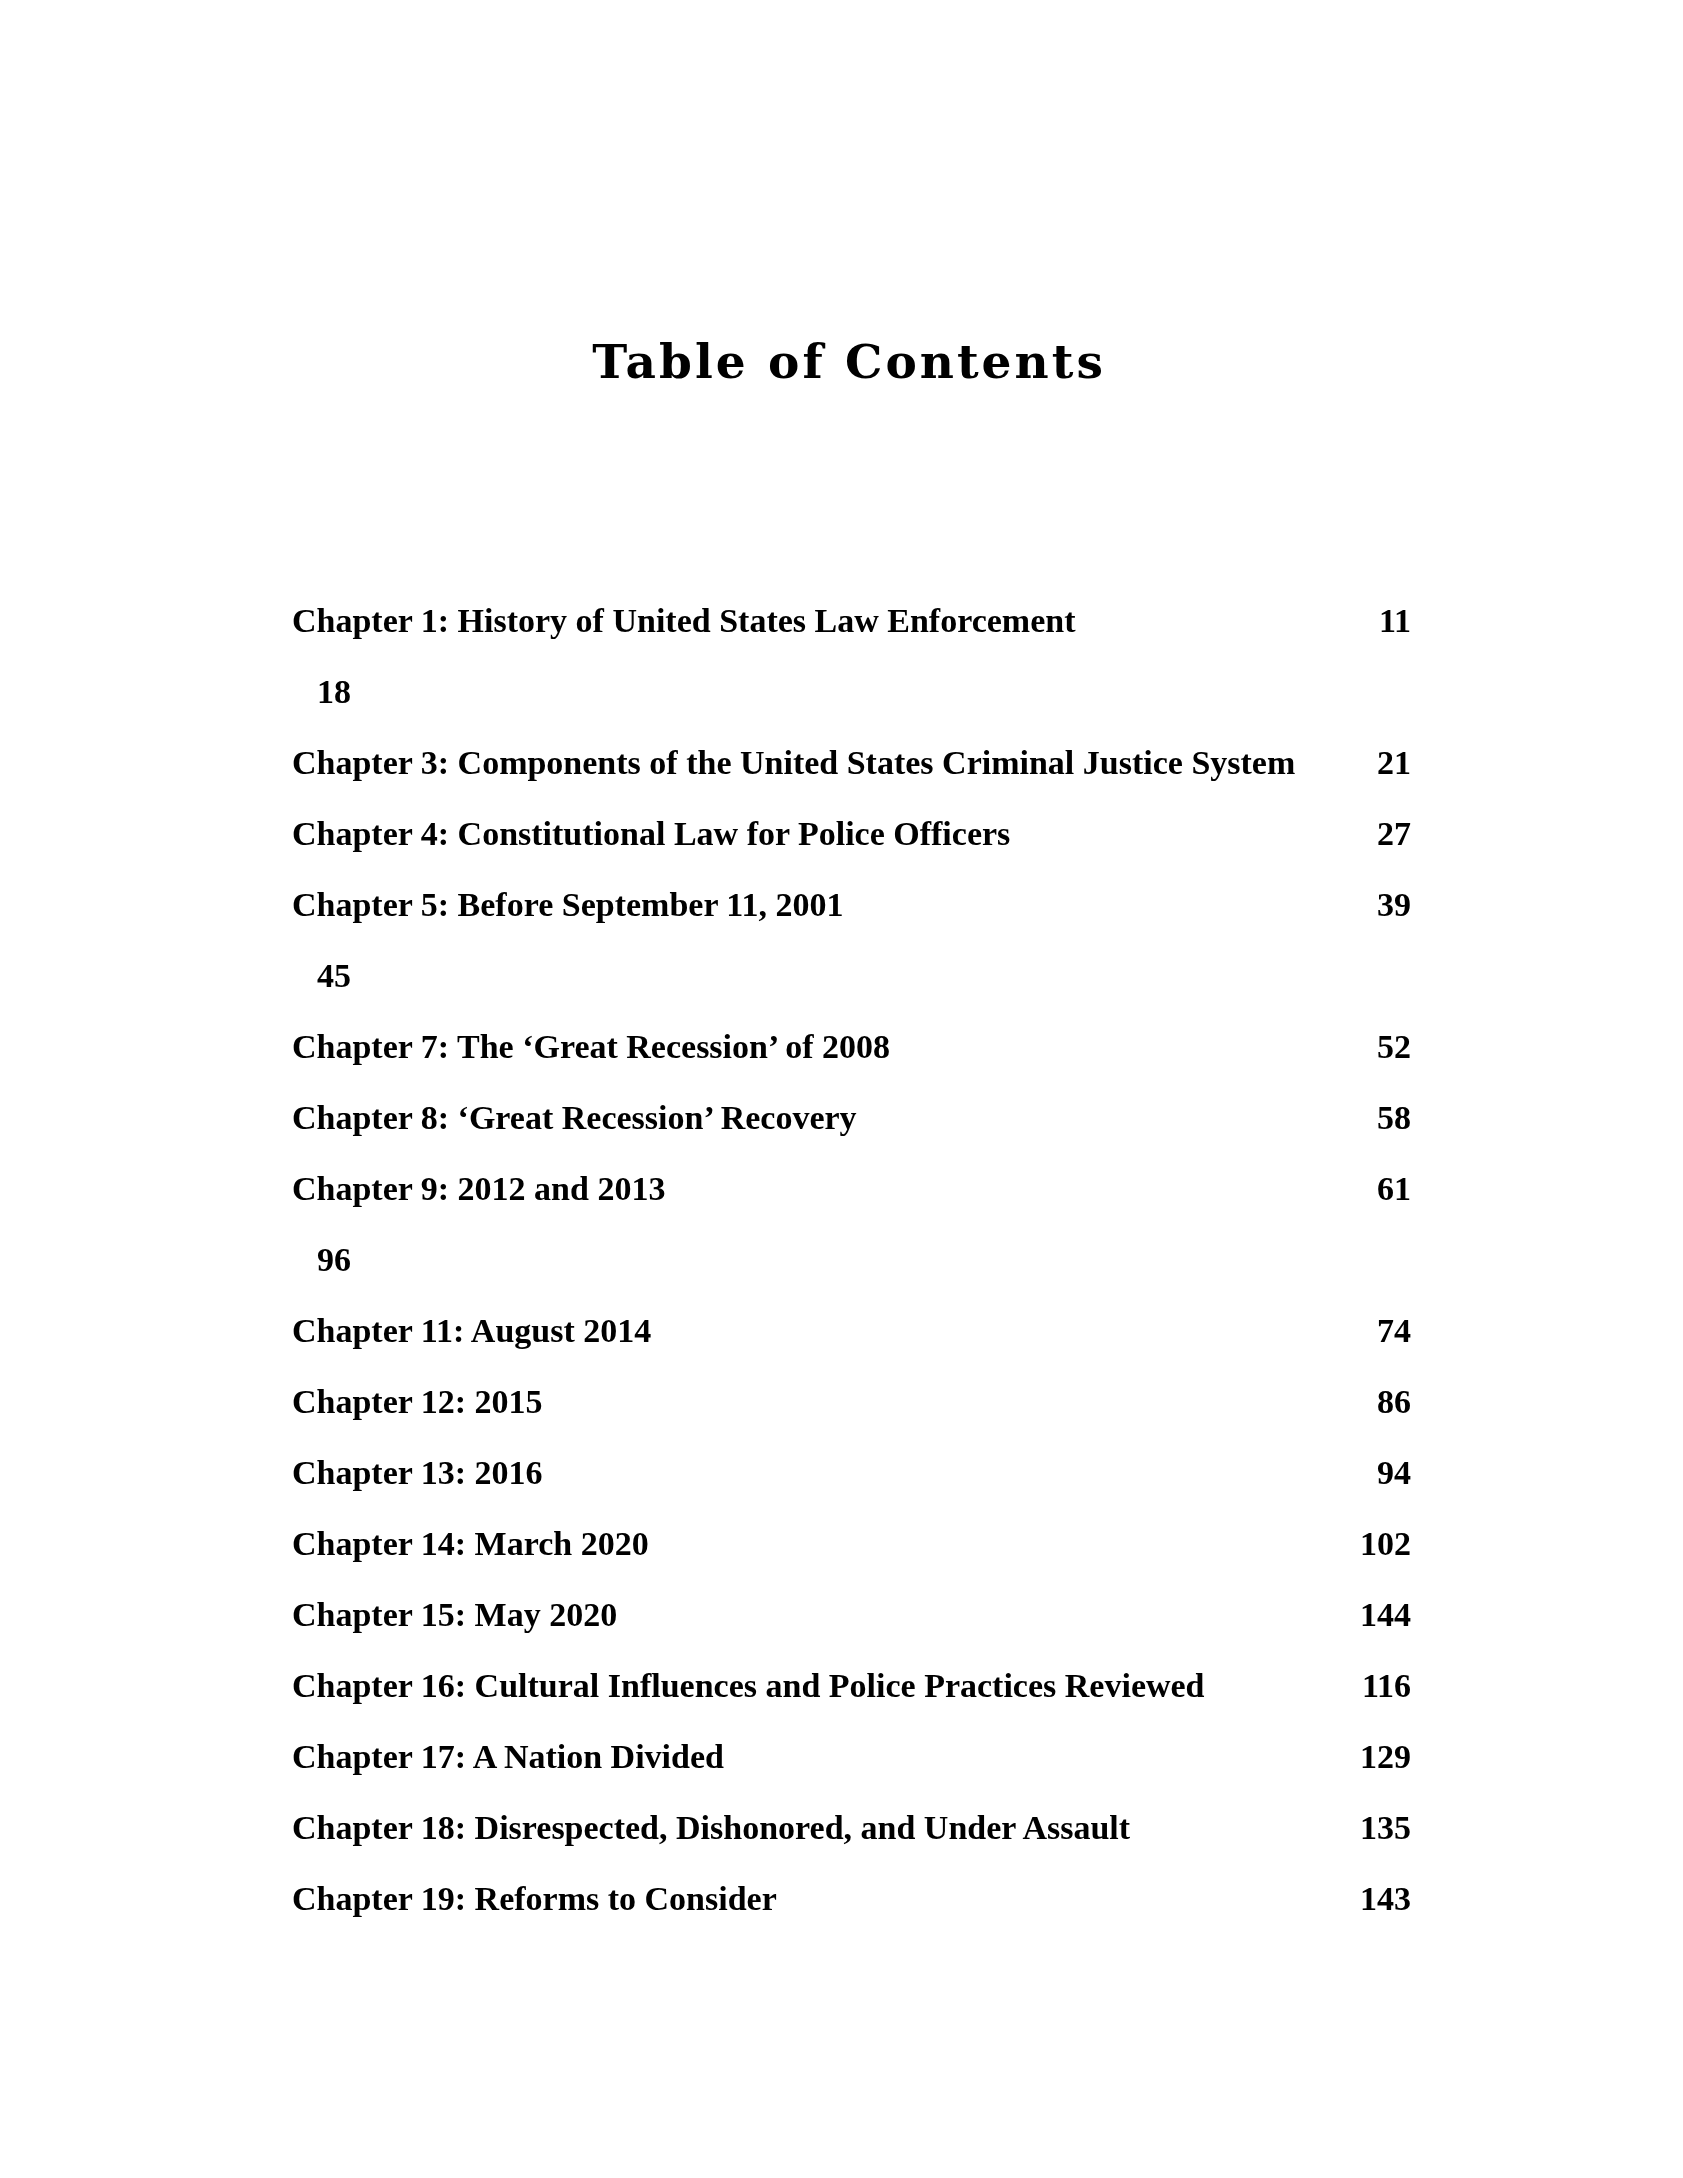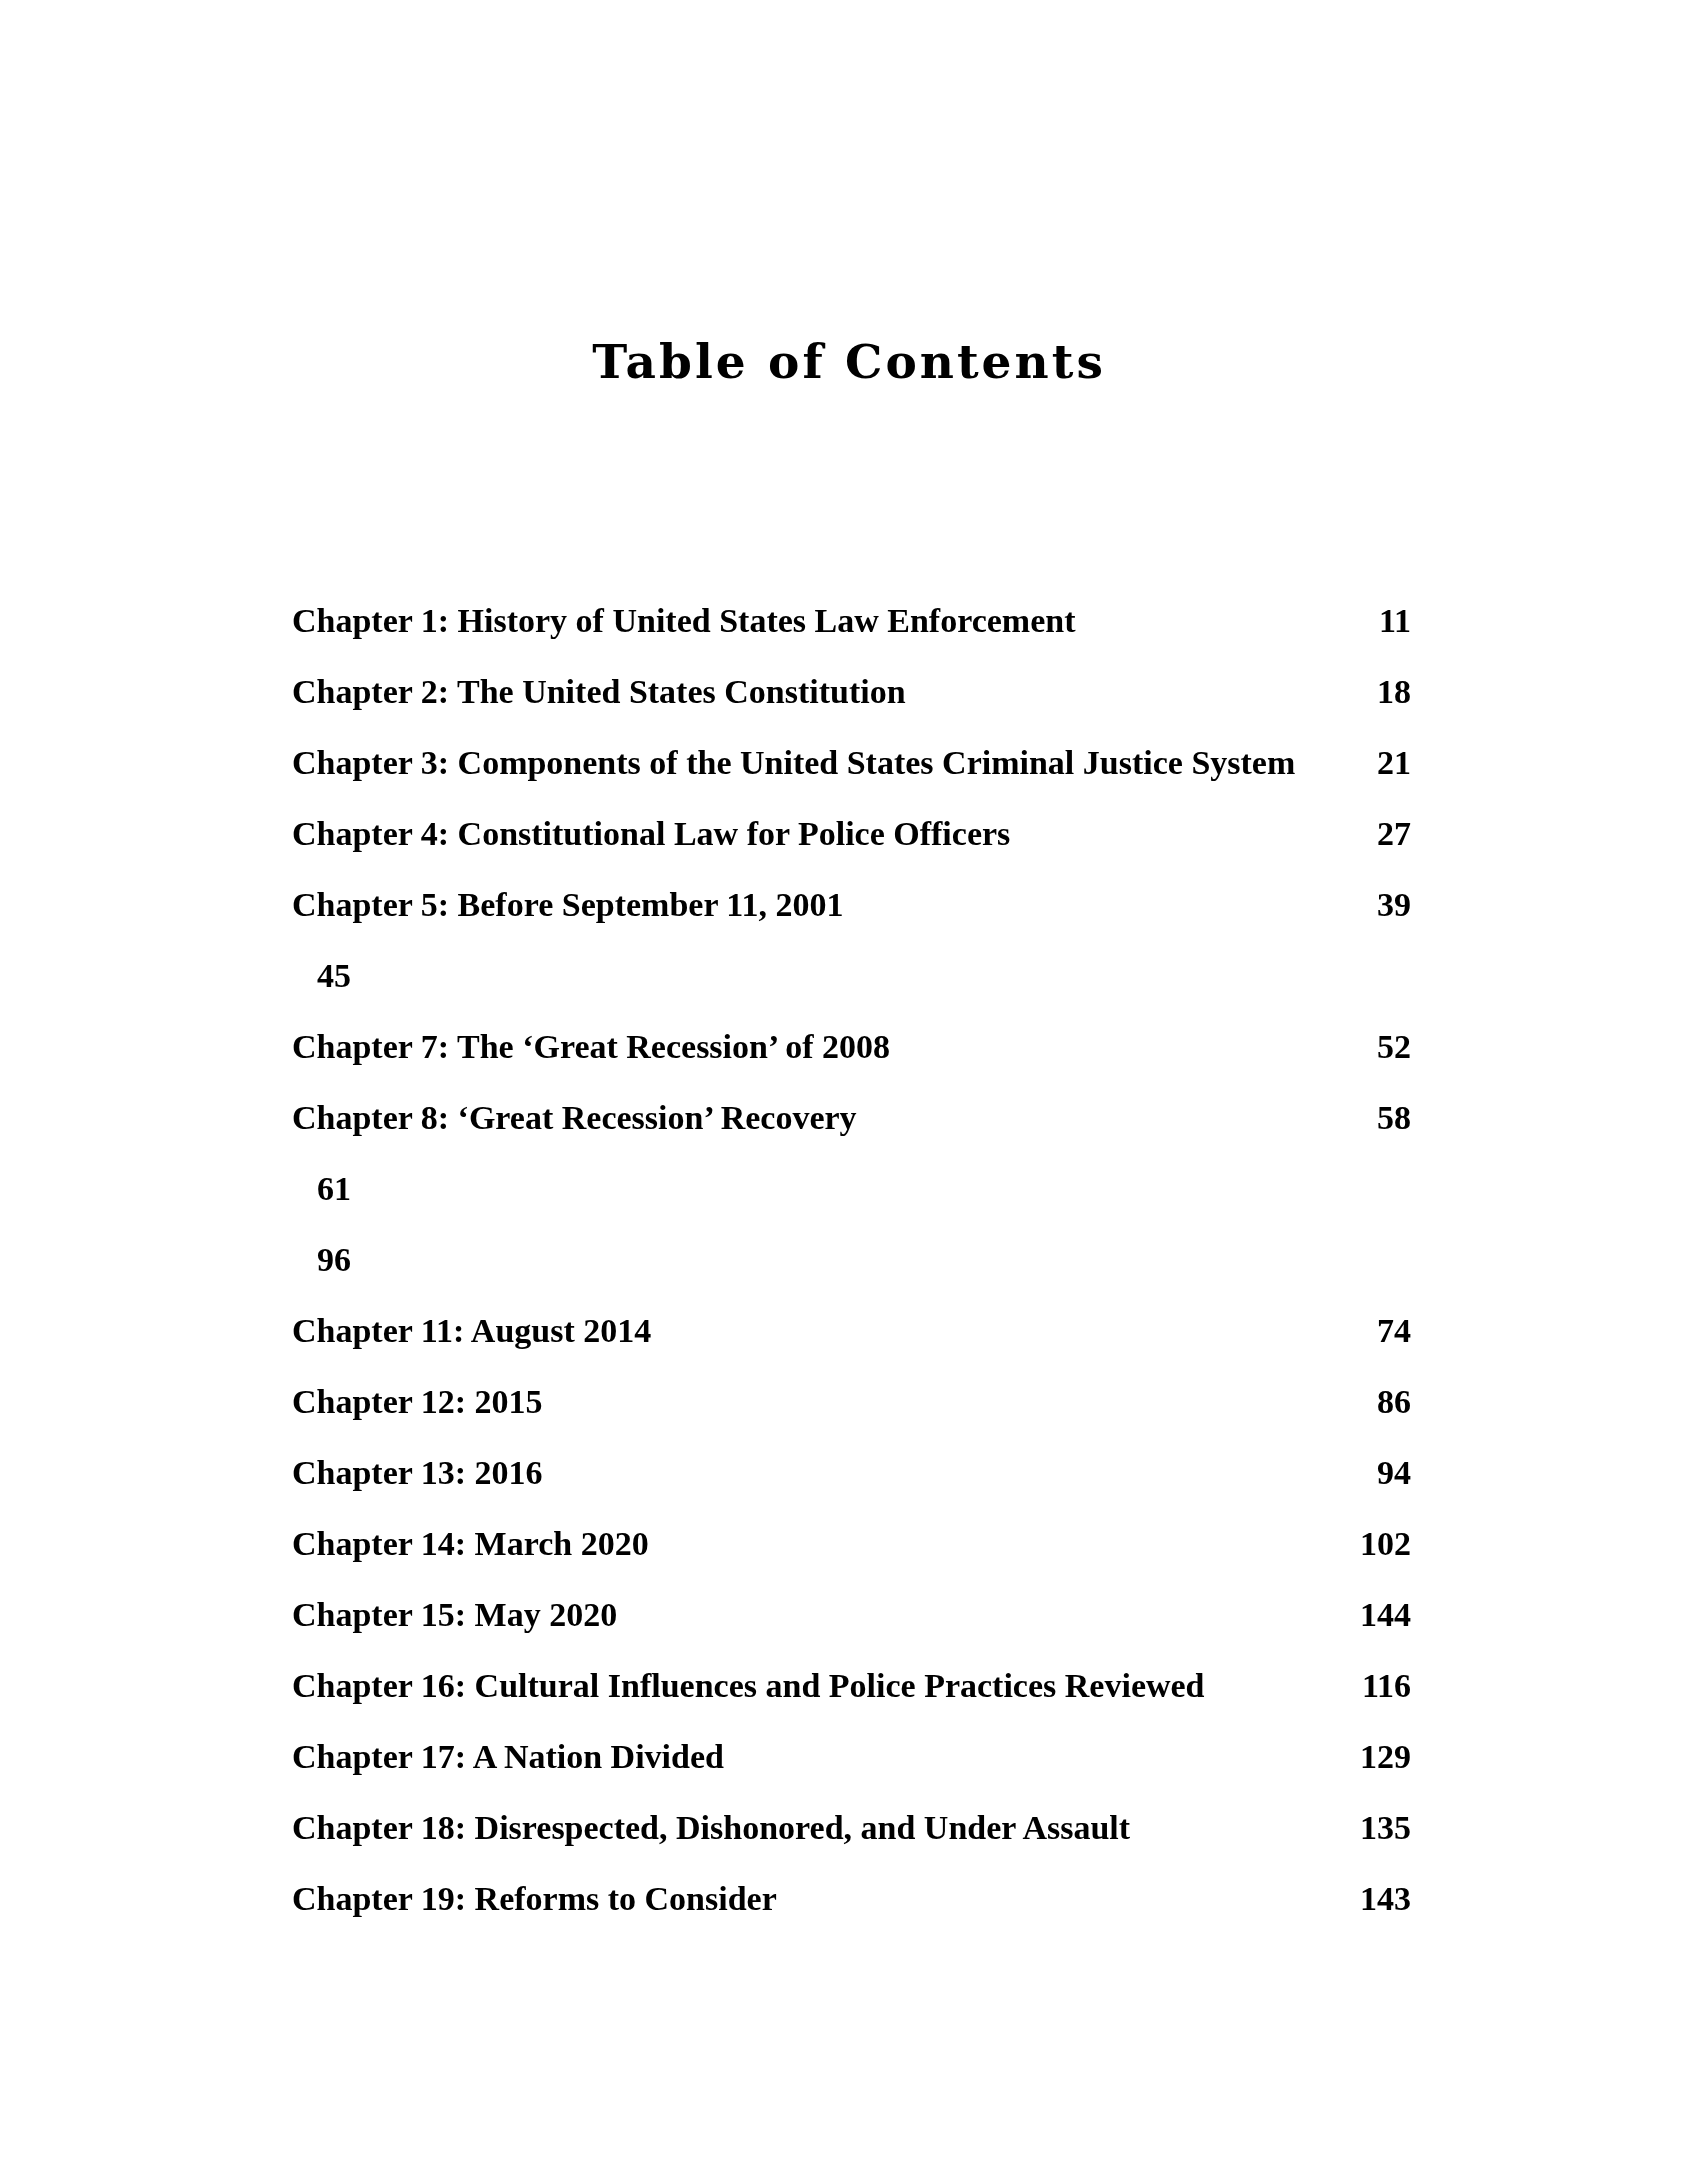--- a/index.html
+++ b/index.html
@@ -58,21 +58,20 @@
 <body>
 
 <h1 class="page-title">Table of Contents</h1>
 
 <ul class="toc-list">
   <li class="toc-row">
       <span class="toc-title">Chapter 1: History of United States Law Enforcement</span>
       <span class="toc-page">11</span>
     </li>
   <li class="toc-row">
-      <span class="toc-title">Chapter 2: The United States Constitution</span>
       <span class="toc-page">18</span>
     </li>
   <li class="toc-row">
       <span class="toc-title">Chapter 3: Components of the United States Criminal Justice System</span>
       <span class="toc-page">21</span>
     </li>
   <li class="toc-row">
       <span class="toc-title">Chapter 4: Constitutional Law for Police Officers</span>
       <span class="toc-page">27</span>
     </li>
@@ -85,20 +84,21 @@
     </li>
   <li class="toc-row">
       <span class="toc-title">Chapter 7: The ‘Great Recession’ of 2008</span>
       <span class="toc-page">52</span>
     </li>
   <li class="toc-row">
       <span class="toc-title">Chapter 8: ‘Great Recession’ Recovery</span>
       <span class="toc-page">58</span>
     </li>
   <li class="toc-row">
+      <span class="toc-title">Chapter 9: 2012 and 2013</span>
       <span class="toc-page">61</span>
     </li>
   <li class="toc-row">
       <span class="toc-page">96</span>
     </li>
   <li class="toc-row">
       <span class="toc-title">Chapter 11: August 2014</span>
       <span class="toc-page">74</span>
     </li>
   <li class="toc-row">

